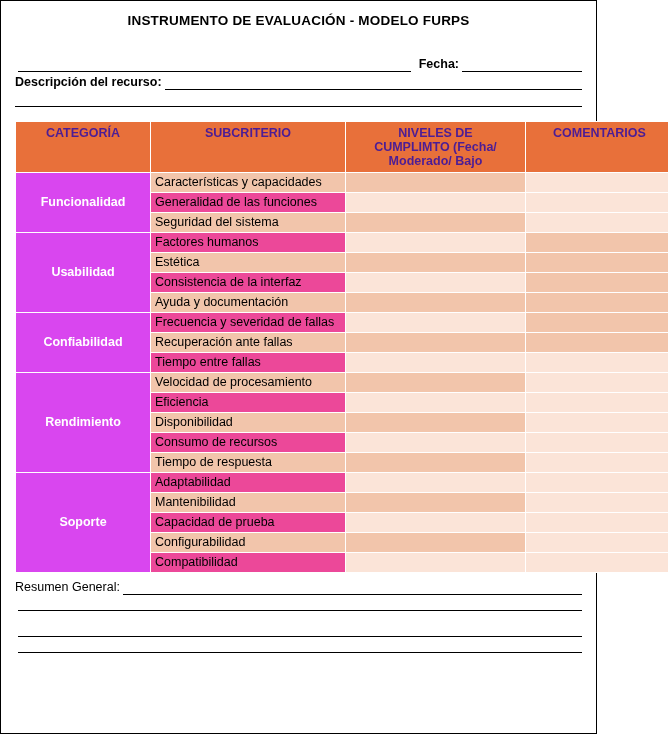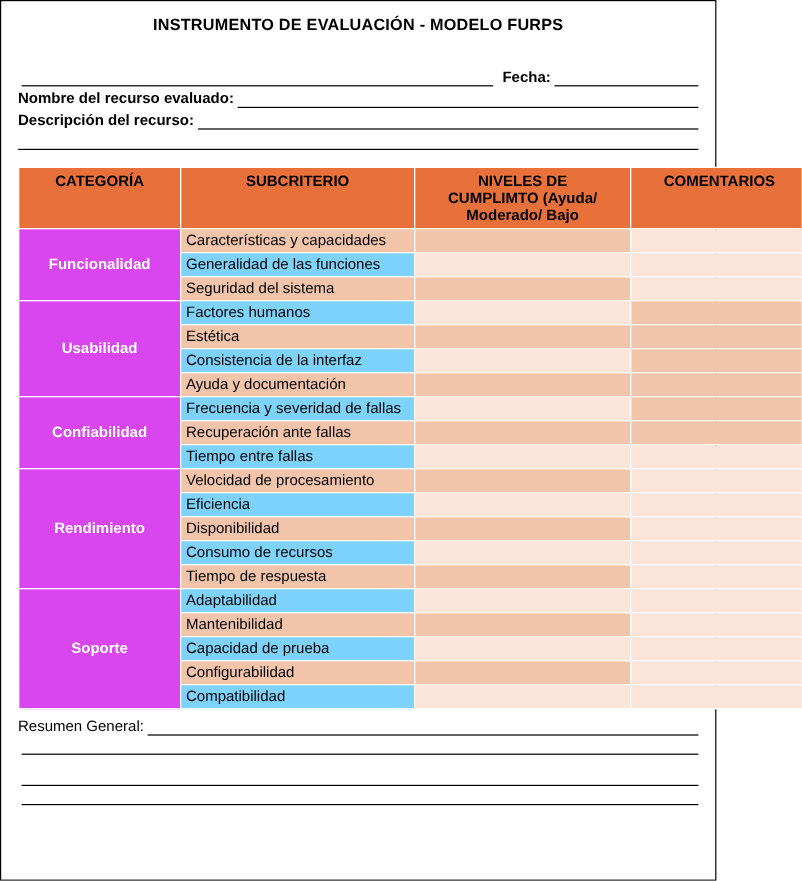--- a/index.html
+++ b/index.html
@@ -60,21 +60,21 @@
     margin: 0 14px 0 14px;
   }
   table.furps {
     border-collapse: collapse;
     margin: 14px 14px 0 14px;
     width: 640px;
     table-layout: fixed;
   }
   table.furps th {
     background: #E8703A;
-    color: #000000;
+    color: #4c1d95;
     font-weight: bold;
     font-size: 12.5px;
     text-align: center;
     border: 1px solid #ffffff;
     padding: 4px 2px;
     vertical-align: top;
     line-height: 14px;
   }
   table.furps td {
     border: 1px solid #ffffff;
@@ -97,21 +97,21 @@
   td.niv {
     width: 175px;
   }
   td.com {
     width: 143px;
   }
   .shadeA {
     background: #F2C5AB;
   }
   .shadeB {
-    background: #7dd3fc;
+    background: #ec4899;
   }
   .blankA {
     background: #F2C5AB;
   }
   .blankB {
     background: #FBE4D8;
   }
   .bottom {
     padding: 0 14px;
     margin-top: 6px;
@@ -135,38 +135,34 @@
 
   <div class="title">INSTRUMENTO DE EVALUACIÓN - MODELO FURPS</div>
 
   <div class="fields">
     <div class="field-row">
       <span class="rule"></span>
       <span class="field-label" style="margin-left:8px;">Fecha:</span>
       <span class="rule short" style="width:120px;"></span>
     </div>
     <div class="field-row">
-      <span class="field-label">Nombre del recurso evaluado:</span>
-      <span class="rule"></span>
-    </div>
-    <div class="field-row">
       <span class="field-label">Descripción del recurso:</span>
       <span class="rule"></span>
     </div>
   </div>
   <div class="spacer-rule"></div>
 
   <table class="furps">
     <thead>
       <tr>
         <th class="col-head-w1">CATEGORÍA</th>
         <th class="col-head-w2">SUBCRITERIO</th>
         <th class="col-head-w3">
           <span>NIVELES DE</span><br>
-          <span>CUMPLIMTO (Ayuda/</span><br>
+          <span>CUMPLIMTO (Fecha/</span><br>
           <span>Moderado/ Bajo</span>
         </th>
         <th class="col-head-w4">COMENTARIOS</th>
       </tr>
     </thead>
     <tbody>
 
       <tr>
         <td class="cat" rowspan="3">Funcionalidad</td>
         <td class="sub shadeA">Características y capacidades</td>

